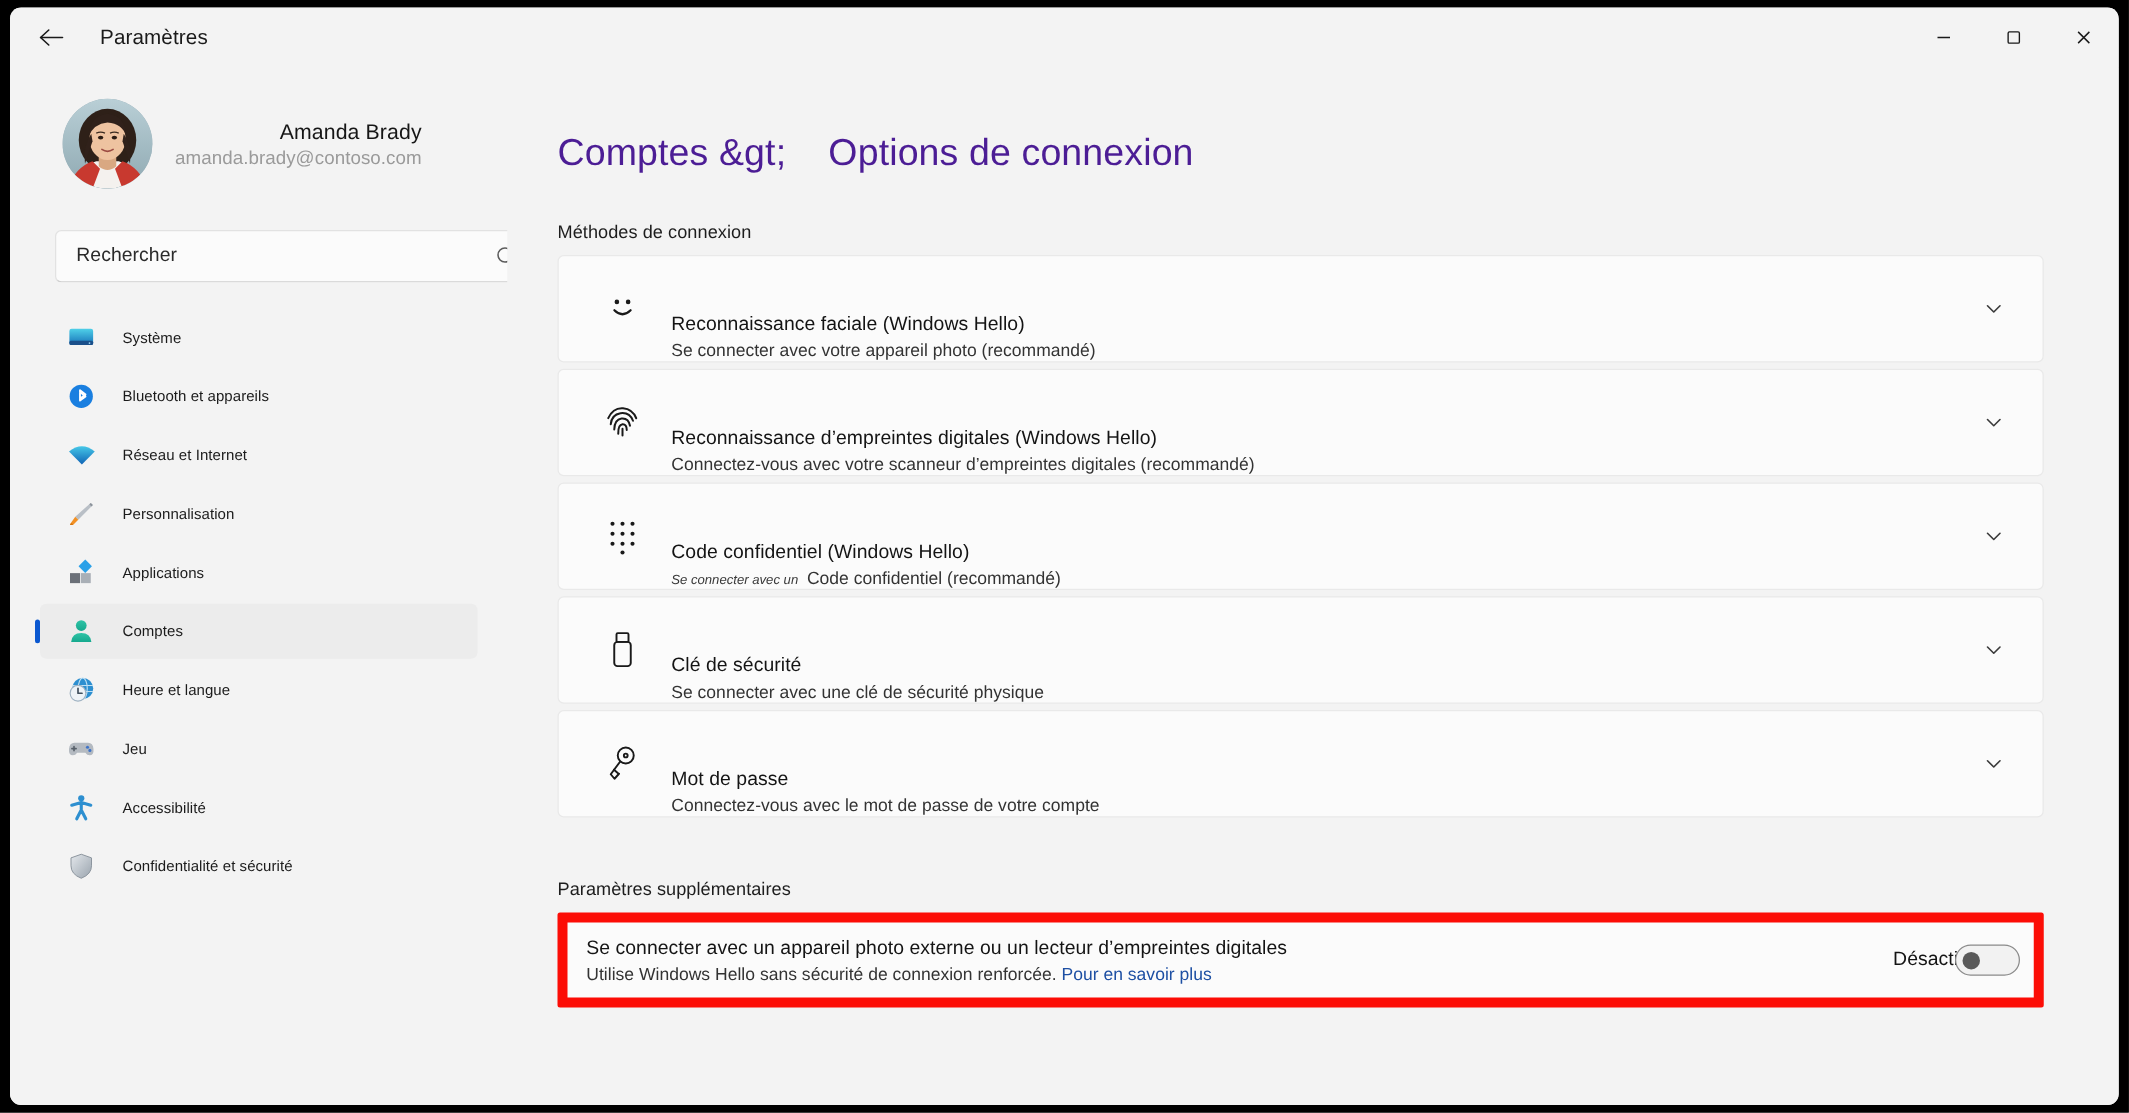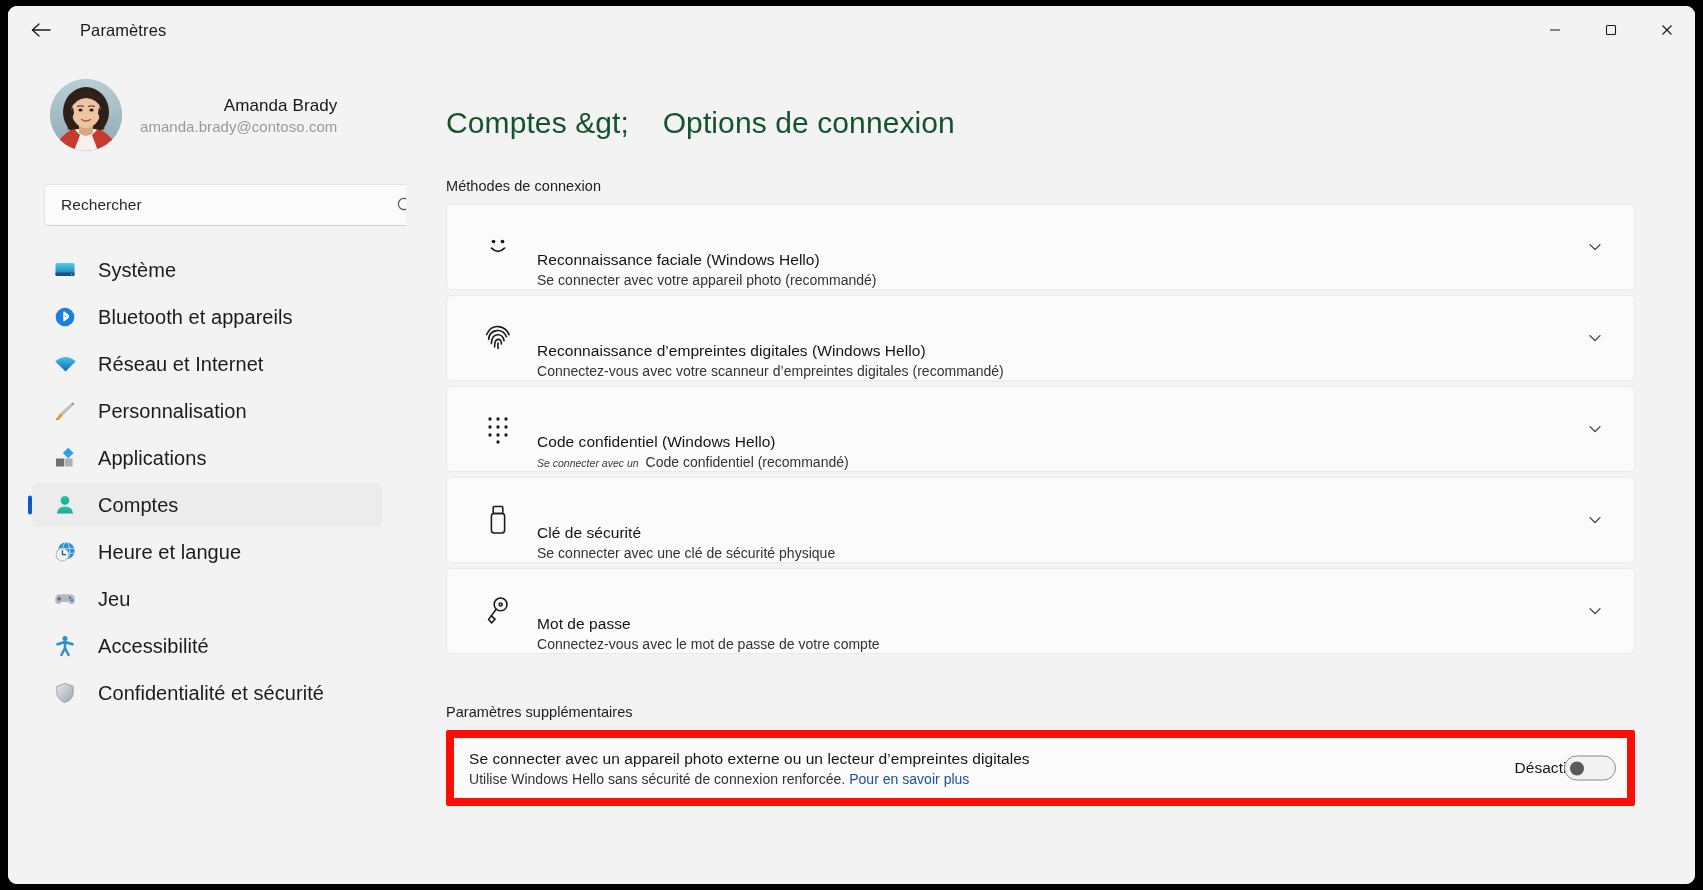--- a/index.html
+++ b/index.html
@@ -152,37 +152,37 @@
     border-radius: 2px;
     background: #0b58d0;
   }
   .nav-icon {
     width: 26px; height: 26px;
     flex: 0 0 26px;
     display: flex; align-items: center; justify-content: center;
   }
   .nav-icon svg { display: block; }
   .nav-label {
-    font-size: 20px;
+    font-size: 12px;
     color: #1b1b1b;
     letter-spacing: 0.05px;
   }
 
   
   .content {
     flex: 1;
     min-width: 0;
     background: #f3f3f3;
     padding: 52px 60px 0 40px;
     overflow: hidden;
     position: relative;
   }
   .page-title {
     font-size: 30px;
-    color: #14532d;
+    color: #4c1d95;
     font-weight: 400;
     letter-spacing: 0.1px;
     margin-bottom: 38px;
     white-space: pre;
   }
   .section-label {
     font-size: 14.5px;
     color: #1d1d1d;
     margin-bottom: 10px;
     letter-spacing: 0.05px;

